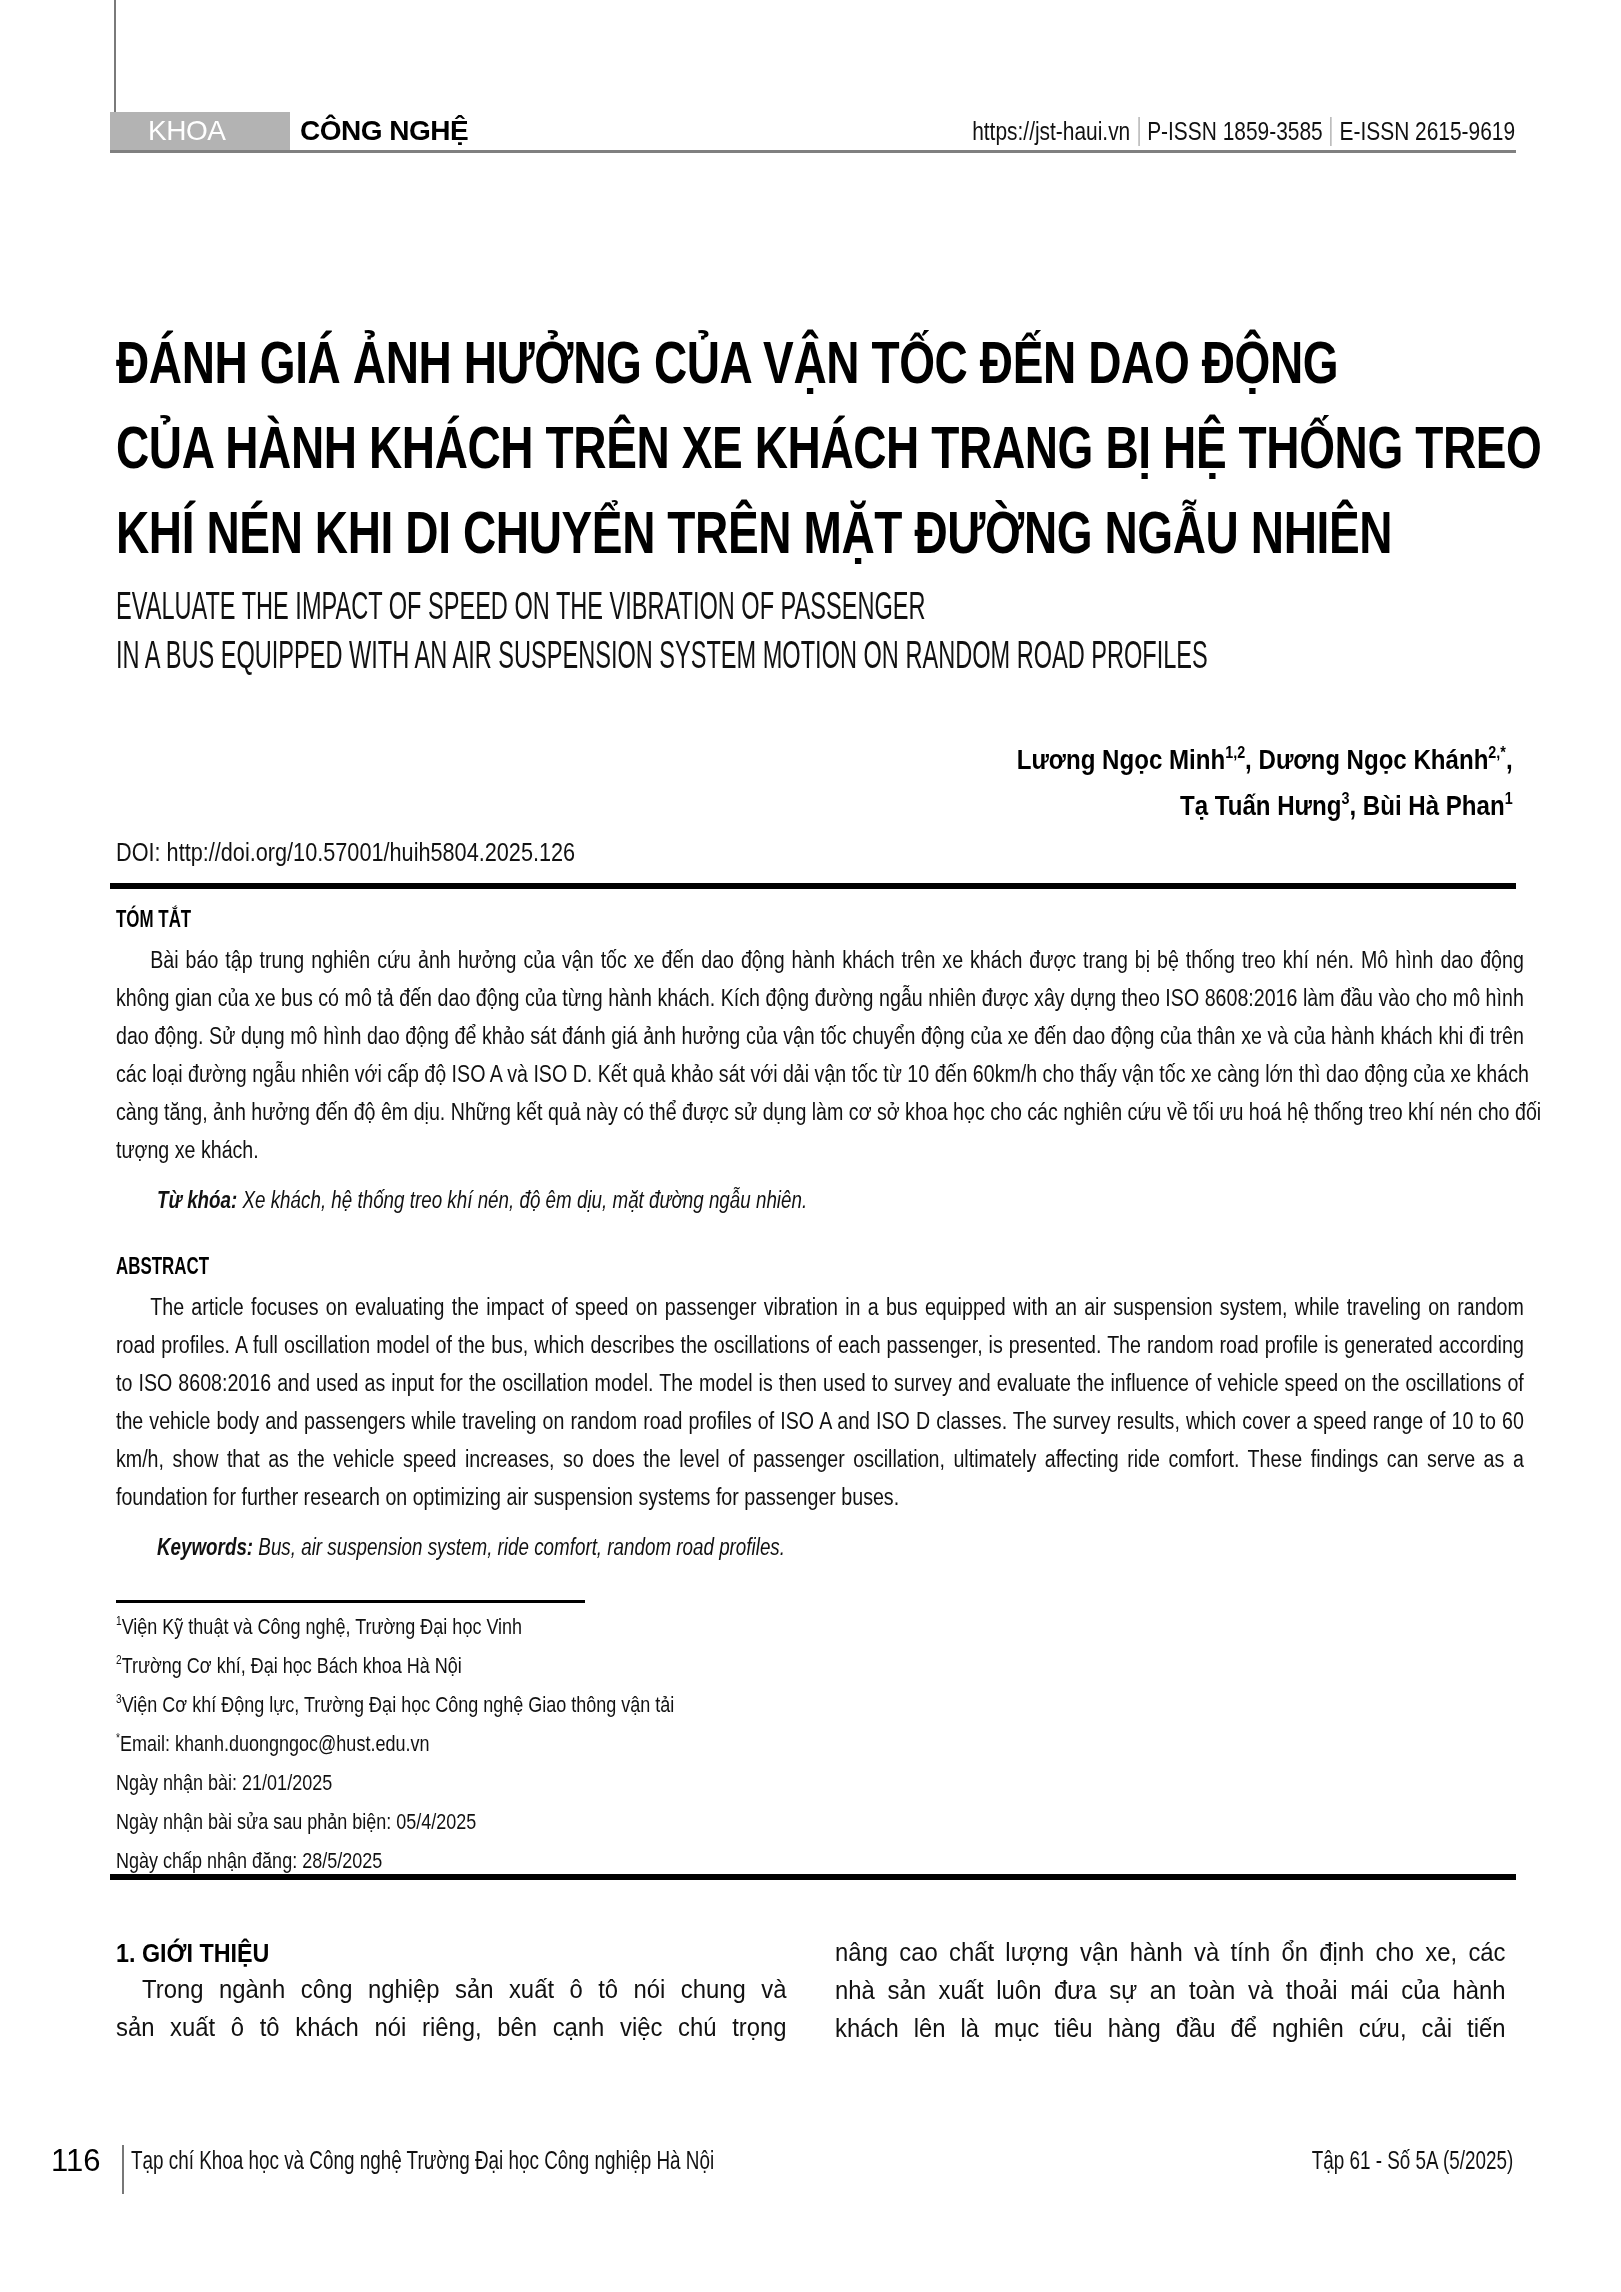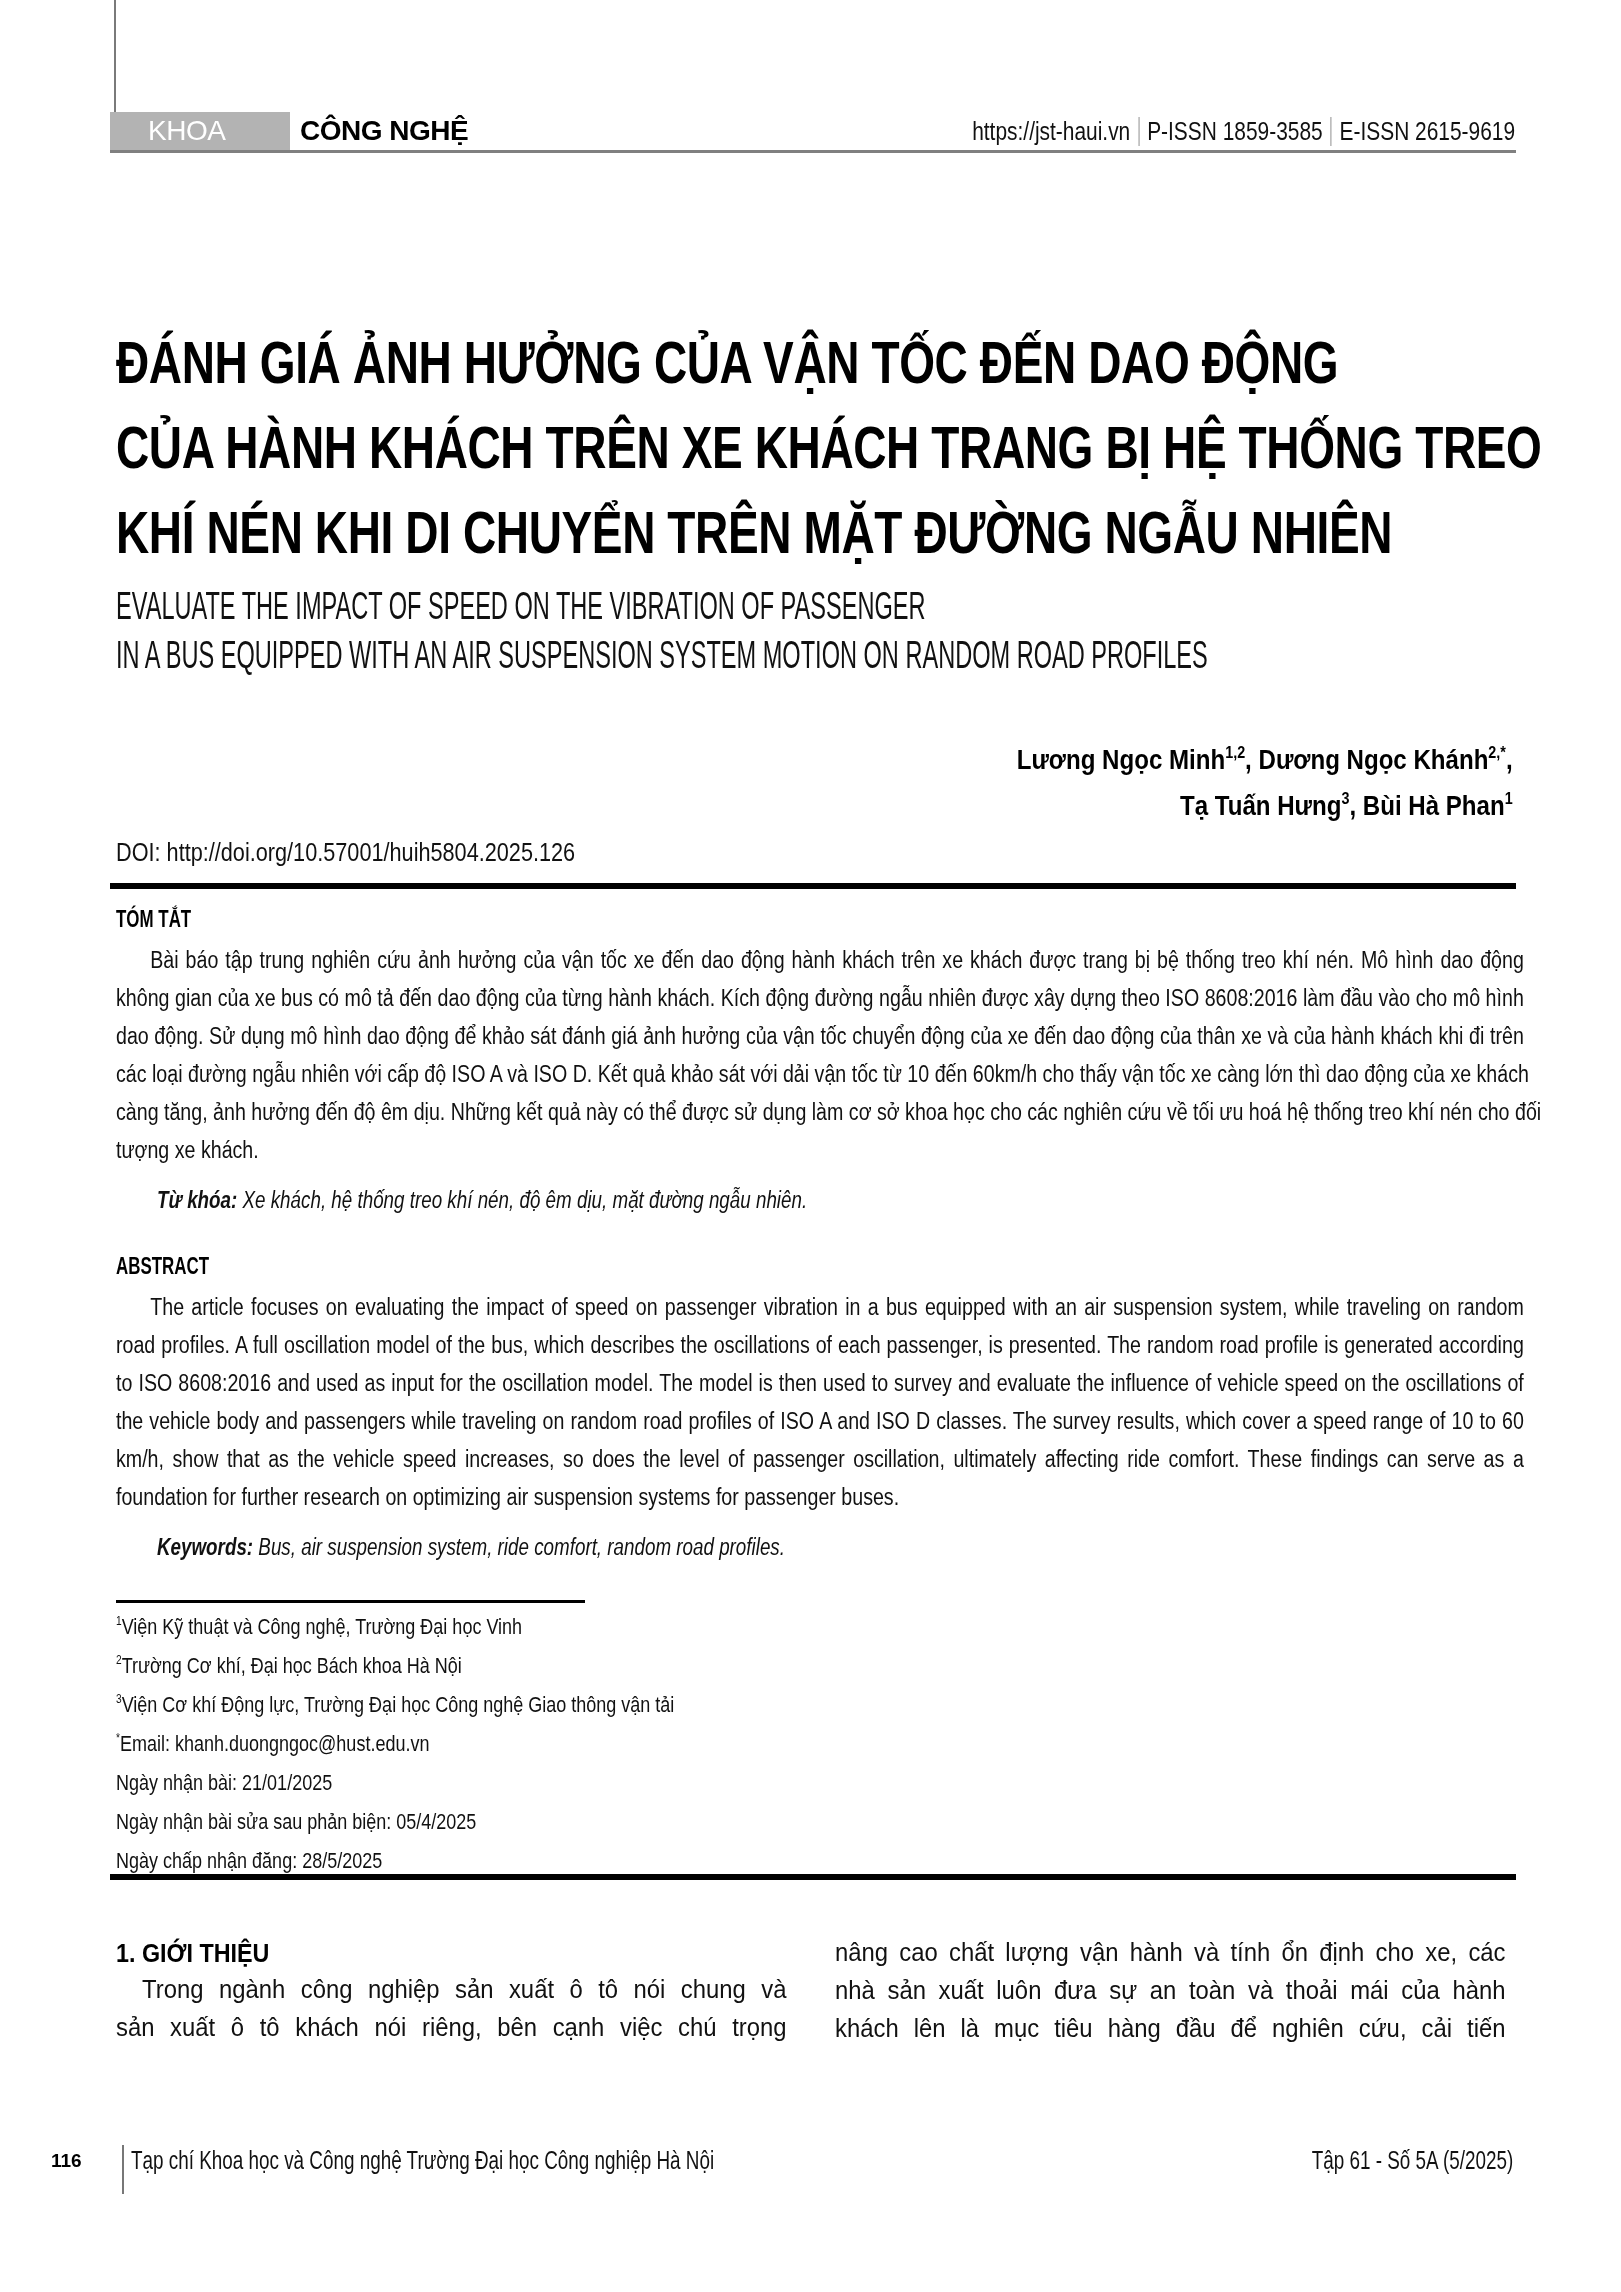--- a/index.html
+++ b/index.html
@@ -86,21 +86,21 @@
   }
   .col {
     font-size: 26.5px; line-height: 38px; color: #111; white-space: nowrap;
     transform: scaleX(0.9); transform-origin: left top;
   }
   .col .ln { display: block; text-align: justify; text-align-last: justify; }
   .col-left { left: 116px; top: 1970px; width: 745px; }
   .col-right { left: 835px; top: 1933px; width: 745px; }
 
   
-  .foot-page { left: 51px; top: 2143px; font-weight: bold; font-size: 19px; line-height: 35px; }
+  .foot-page { left: 51px; top: 2143px; font-weight: normal; font-size: 31px; line-height: 35px; }
   .foot-vline { left: 122px; top: 2145px; width: 2px; height: 49px; background: #777; }
   .foot-journal {
     left: 131px; top: 2143px; font-size: 25.5px; line-height: 35px; color: #111; white-space: nowrap;
     transform: scaleX(0.74); transform-origin: left top;
   }
   .foot-issue {
     right: 108px; top: 2143px; font-size: 25.5px; line-height: 35px; color: #111; white-space: nowrap;
     transform: scaleX(0.74); transform-origin: right top;
   }
 </style>

